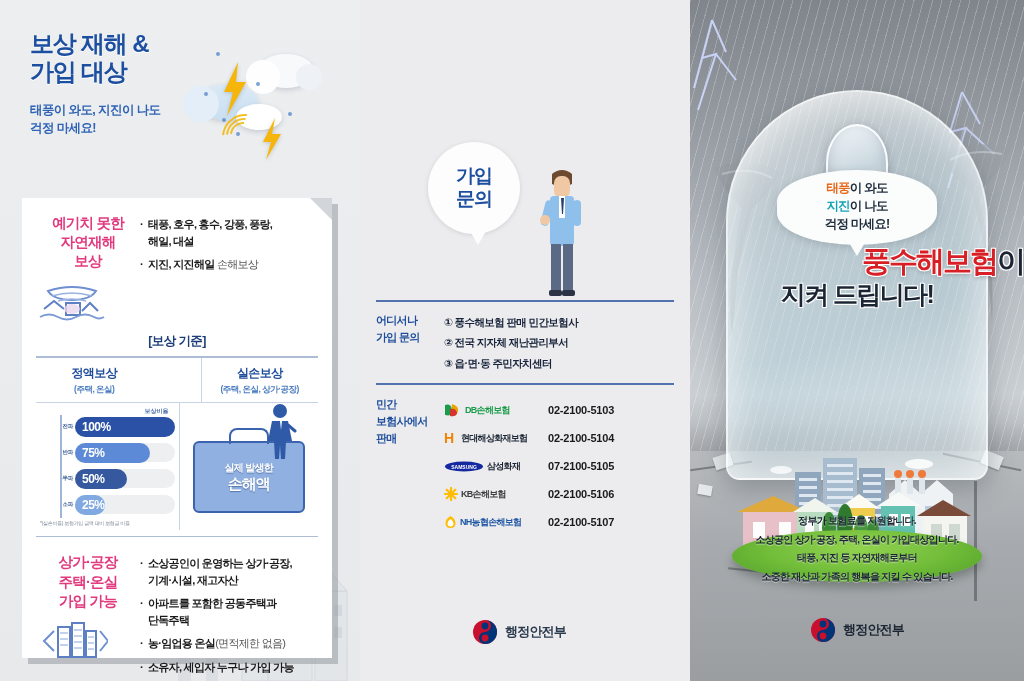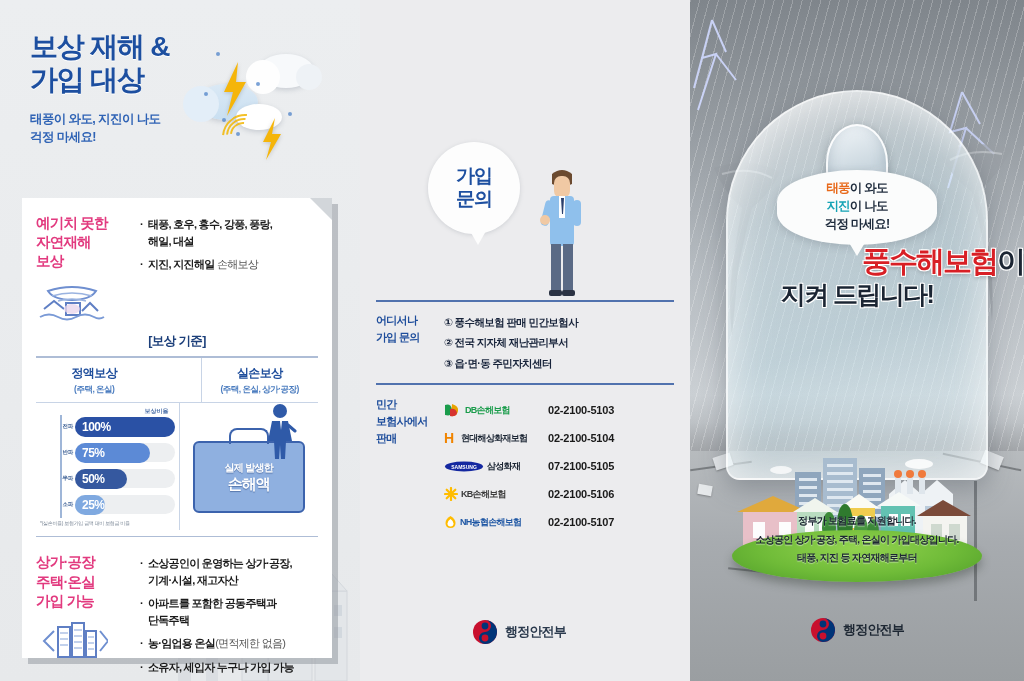--- a/index.html
+++ b/index.html
@@ -11,21 +11,21 @@
   .page { position: relative; width: 1024px; height: 681px; display: flex; }
 
   
   .panel-left {
     position: relative; width: 360px; height: 681px;
     background: linear-gradient(180deg,#eceef0 0%, #e9ebed 60%, #e7e9eb 100%);
     overflow: hidden;
   }
   .hdr { position: absolute; left: 30px; top: 30px; z-index: 6; }
   .hdr-title {
-    font-size: 28px; font-weight: 800; color: #1d4fa0;
+    font-size: 24px; font-weight: 800; color: #1d4fa0;
     line-height: 1.18; letter-spacing: -1.2px;
     text-shadow: 0 1px 0 #fff;
   }
   .hdr-sub {
     margin-top: 14px; font-size: 12.5px; font-weight: 700;
     color: #2f63b5; line-height: 1.45; letter-spacing: -0.6px;
   }
 
   
   .deco { position: absolute; inset: 0; z-index: 2; pointer-events: none; }
@@ -65,21 +65,21 @@
     box-shadow: 6px 6px 0 rgba(150,155,162,.55);
   }
   .card-corner {
     position: absolute; right: 0; top: 0; width: 0; height: 0;
     border-left: 22px solid transparent; border-top: 22px solid #d2d6da;
   }
   .sec { display: flex; padding: 16px 14px 4px 14px; }
   .sec-left { width: 104px; flex: 0 0 104px; }
   .sec-ttl {
     font-size: 14.5px; font-weight: 800; color: #e23a7f;
-    line-height: 1.32; letter-spacing: -0.8px;
+    line-height: 1.32; letter-spacing: -0.8px; text-align: center;
   }
   .sec-ico { margin-top: 8px; width: 72px; height: 42px; }
   .sec-body { flex: 1; padding-top: 2px; }
   .bullet {
     display: flex; font-size: 11px; font-weight: 700; color: #1a1a1a;
     line-height: 1.5; letter-spacing: -0.7px; margin-bottom: 7px;
   }
   .bullet .dot { flex: 0 0 8px; }
   .bullet .txt { flex: 1; }
   .bullet .light { font-weight: 400; color: #555; }
@@ -715,20 +715,21 @@
       <div class="r-h1">
         <span class="red">풍수해보험</span><span class="dk">이</span>
       </div>
       <div class="r-h2">지켜 드립니다!</div>
     </div>
 
     <div class="r-foot">
       <div class="rf-line">정부가 보험료를 지원합니다.</div>
       <div class="rf-line">소상공인 상가·공장, 주택, 온실이 가입대상입니다.</div>
       <div class="rf-line">태풍, 지진 등 자연재해로부터</div>
+      <div class="rf-line">소중한 재산과 가족의 행복을 지킬 수 있습니다.</div>
     </div>
 
     <div class="r-gov">
       <svg width="26" height="26" viewBox="0 0 26 26">
         <circle cx="13" cy="13" r="12" fill="#c8102e"></circle>
         <path d="M13 1 a12 12 0 0 1 0 24 a6 6 0 0 1 0 -12 a6 6 0 0 0 0 -12z" fill="#003478"></path>
         <circle cx="13" cy="7" r="3.4" fill="#003478"></circle>
         <circle cx="13" cy="19" r="3.4" fill="#c8102e"></circle>
       </svg>
       <span class="gov-name">행정안전부</span>

